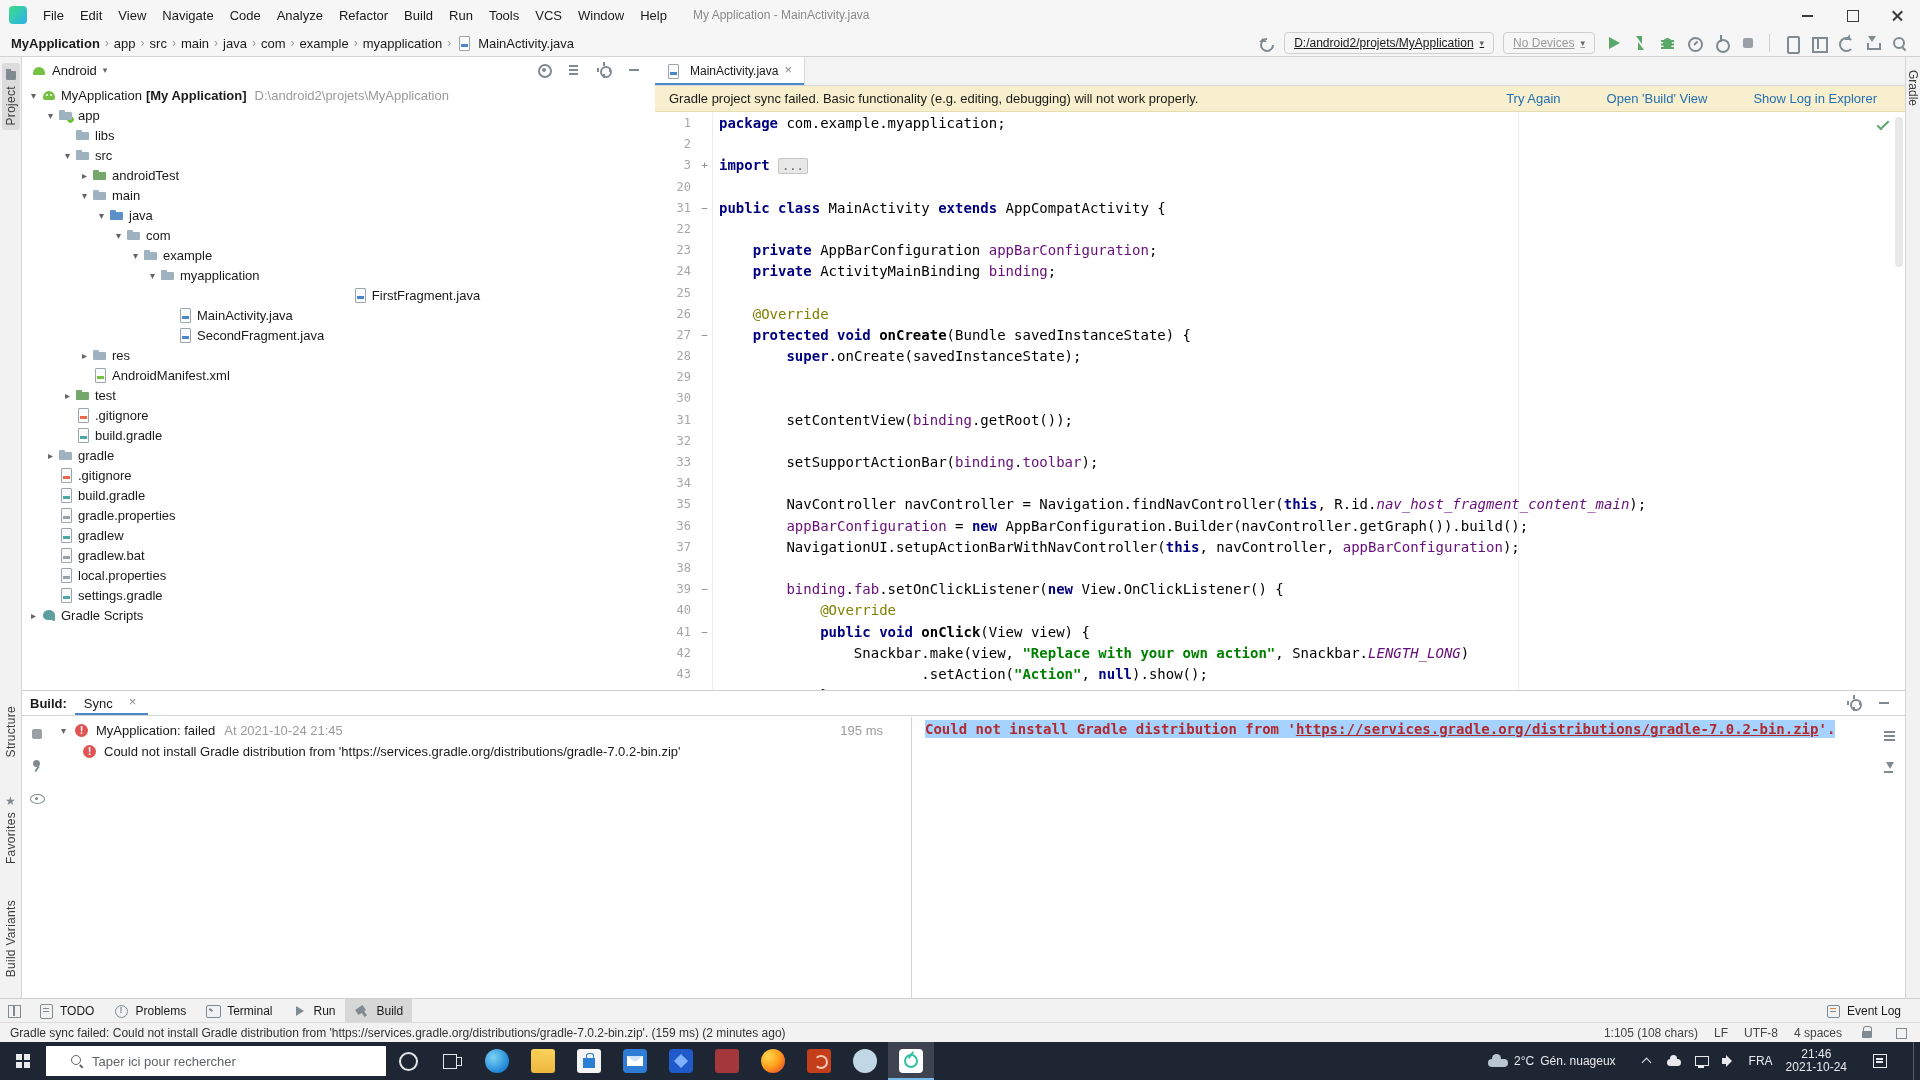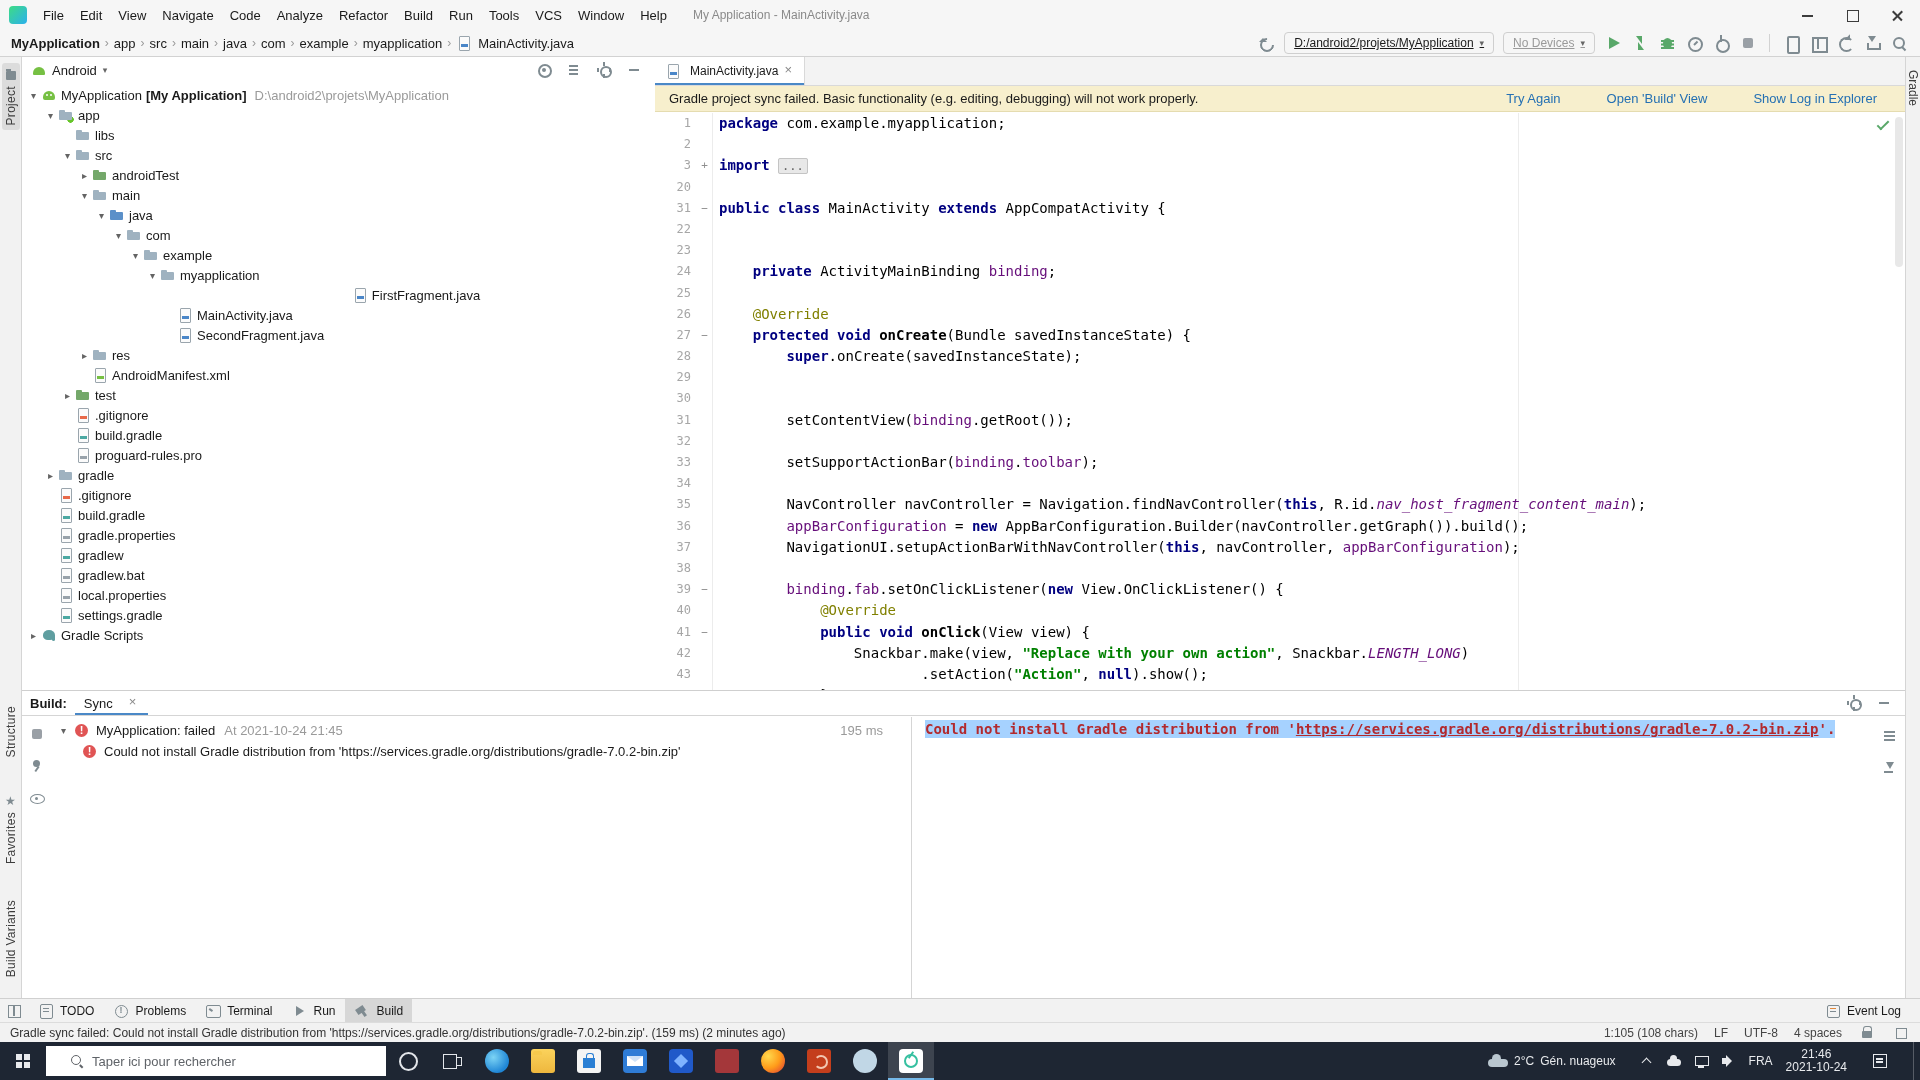--- a/index.html
+++ b/index.html
@@ -471,25 +471,20 @@
         <div class="trow" style="padding-left: 38px;">
           <span class="tw"></span>
           <span class="tico" data-k="file-git"></span>
           <span class="tlabel">.gitignore</span>
         </div>
         <div class="trow" style="padding-left: 38px;">
           <span class="tw"></span>
           <span class="tico" data-k="file-gradle"></span>
           <span class="tlabel">build.gradle</span>
         </div>
-        <div class="trow" style="padding-left: 38px;">
-          <span class="tw"></span>
-          <span class="tico" data-k="file-plain"></span>
-          <span class="tlabel">proguard-rules.pro</span>
-        </div>
         <div class="trow" style="padding-left: 21px;">
           <span class="tw">▸</span>
           <span class="tico" data-k="folder"></span>
           <span class="tlabel">gradle</span>
         </div>
         <div class="trow" style="padding-left: 21px;">
           <span class="tw"></span>
           <span class="tico" data-k="file-git"></span>
           <span class="tlabel">.gitignore</span>
         </div>
@@ -549,21 +544,21 @@
     </div>
     <div class="code-area">
       <div class="guide"></div>
       <div id="code">
           <div class="cl"><span class="ln">1</span><span class="fc"></span><span class="ctext"><span class="tk-k">package </span><span class="tk-p">com.example.myapplication;</span></span></div>
           <div class="cl"><span class="ln">2</span><span class="fc"></span><span class="ctext"></span></div>
           <div class="cl"><span class="ln">3</span><span class="fc">+</span><span class="ctext"><span class="tk-k">import </span><span class="tk-fold">...</span></span></div>
           <div class="cl"><span class="ln">20</span><span class="fc"></span><span class="ctext"></span></div>
           <div class="cl"><span class="ln">31</span><span class="fc">−</span><span class="ctext"><span class="tk-k">public class </span><span class="tk-p">MainActivity </span><span class="tk-k">extends</span><span class="tk-p"> AppCompatActivity {</span></span></div>
           <div class="cl"><span class="ln">22</span><span class="fc"></span><span class="ctext"></span></div>
-          <div class="cl"><span class="ln">23</span><span class="fc"></span></div>
+          <div class="cl"><span class="ln">23</span><span class="fc"></span><span class="ctext"><span class="tk-p">    </span><span class="tk-k">private </span><span class="tk-p">AppBarConfiguration </span><span class="tk-f">appBarConfiguration</span><span class="tk-p">;</span></span></div>
           <div class="cl"><span class="ln">24</span><span class="fc"></span><span class="ctext"><span class="tk-p">    </span><span class="tk-k">private </span><span class="tk-p">ActivityMainBinding </span><span class="tk-f">binding</span><span class="tk-p">;</span></span></div>
           <div class="cl"><span class="ln">25</span><span class="fc"></span><span class="ctext"></span></div>
           <div class="cl"><span class="ln">26</span><span class="fc"></span><span class="ctext"><span class="tk-p">    </span><span class="tk-a">@Override</span></span></div>
           <div class="cl"><span class="ln">27</span><span class="fc">−</span><span class="ctext"><span class="tk-p">    </span><span class="tk-k">protected void </span><span class="tk-m">onCreate</span><span class="tk-p">(Bundle savedInstanceState) {</span></span></div>
           <div class="cl"><span class="ln">28</span><span class="fc"></span><span class="ctext"><span class="tk-p">        </span><span class="tk-k">super</span><span class="tk-p">.onCreate(savedInstanceState);</span></span></div>
           <div class="cl"><span class="ln">29</span><span class="fc"></span><span class="ctext"></span></div>
           <div class="cl"><span class="ln">30</span><span class="fc"></span></div>
           <div class="cl"><span class="ln">31</span><span class="fc"></span><span class="ctext"><span class="tk-p">        setContentView(</span><span class="tk-f">binding</span><span class="tk-p">.getRoot());</span></span></div>
           <div class="cl"><span class="ln">32</span><span class="fc"></span><span class="ctext"></span></div>
           <div class="cl"><span class="ln">33</span><span class="fc"></span><span class="ctext"><span class="tk-p">        setSupportActionBar(</span><span class="tk-f">binding</span><span class="tk-p">.</span><span class="tk-f">toolbar</span><span class="tk-p">);</span></span></div>

